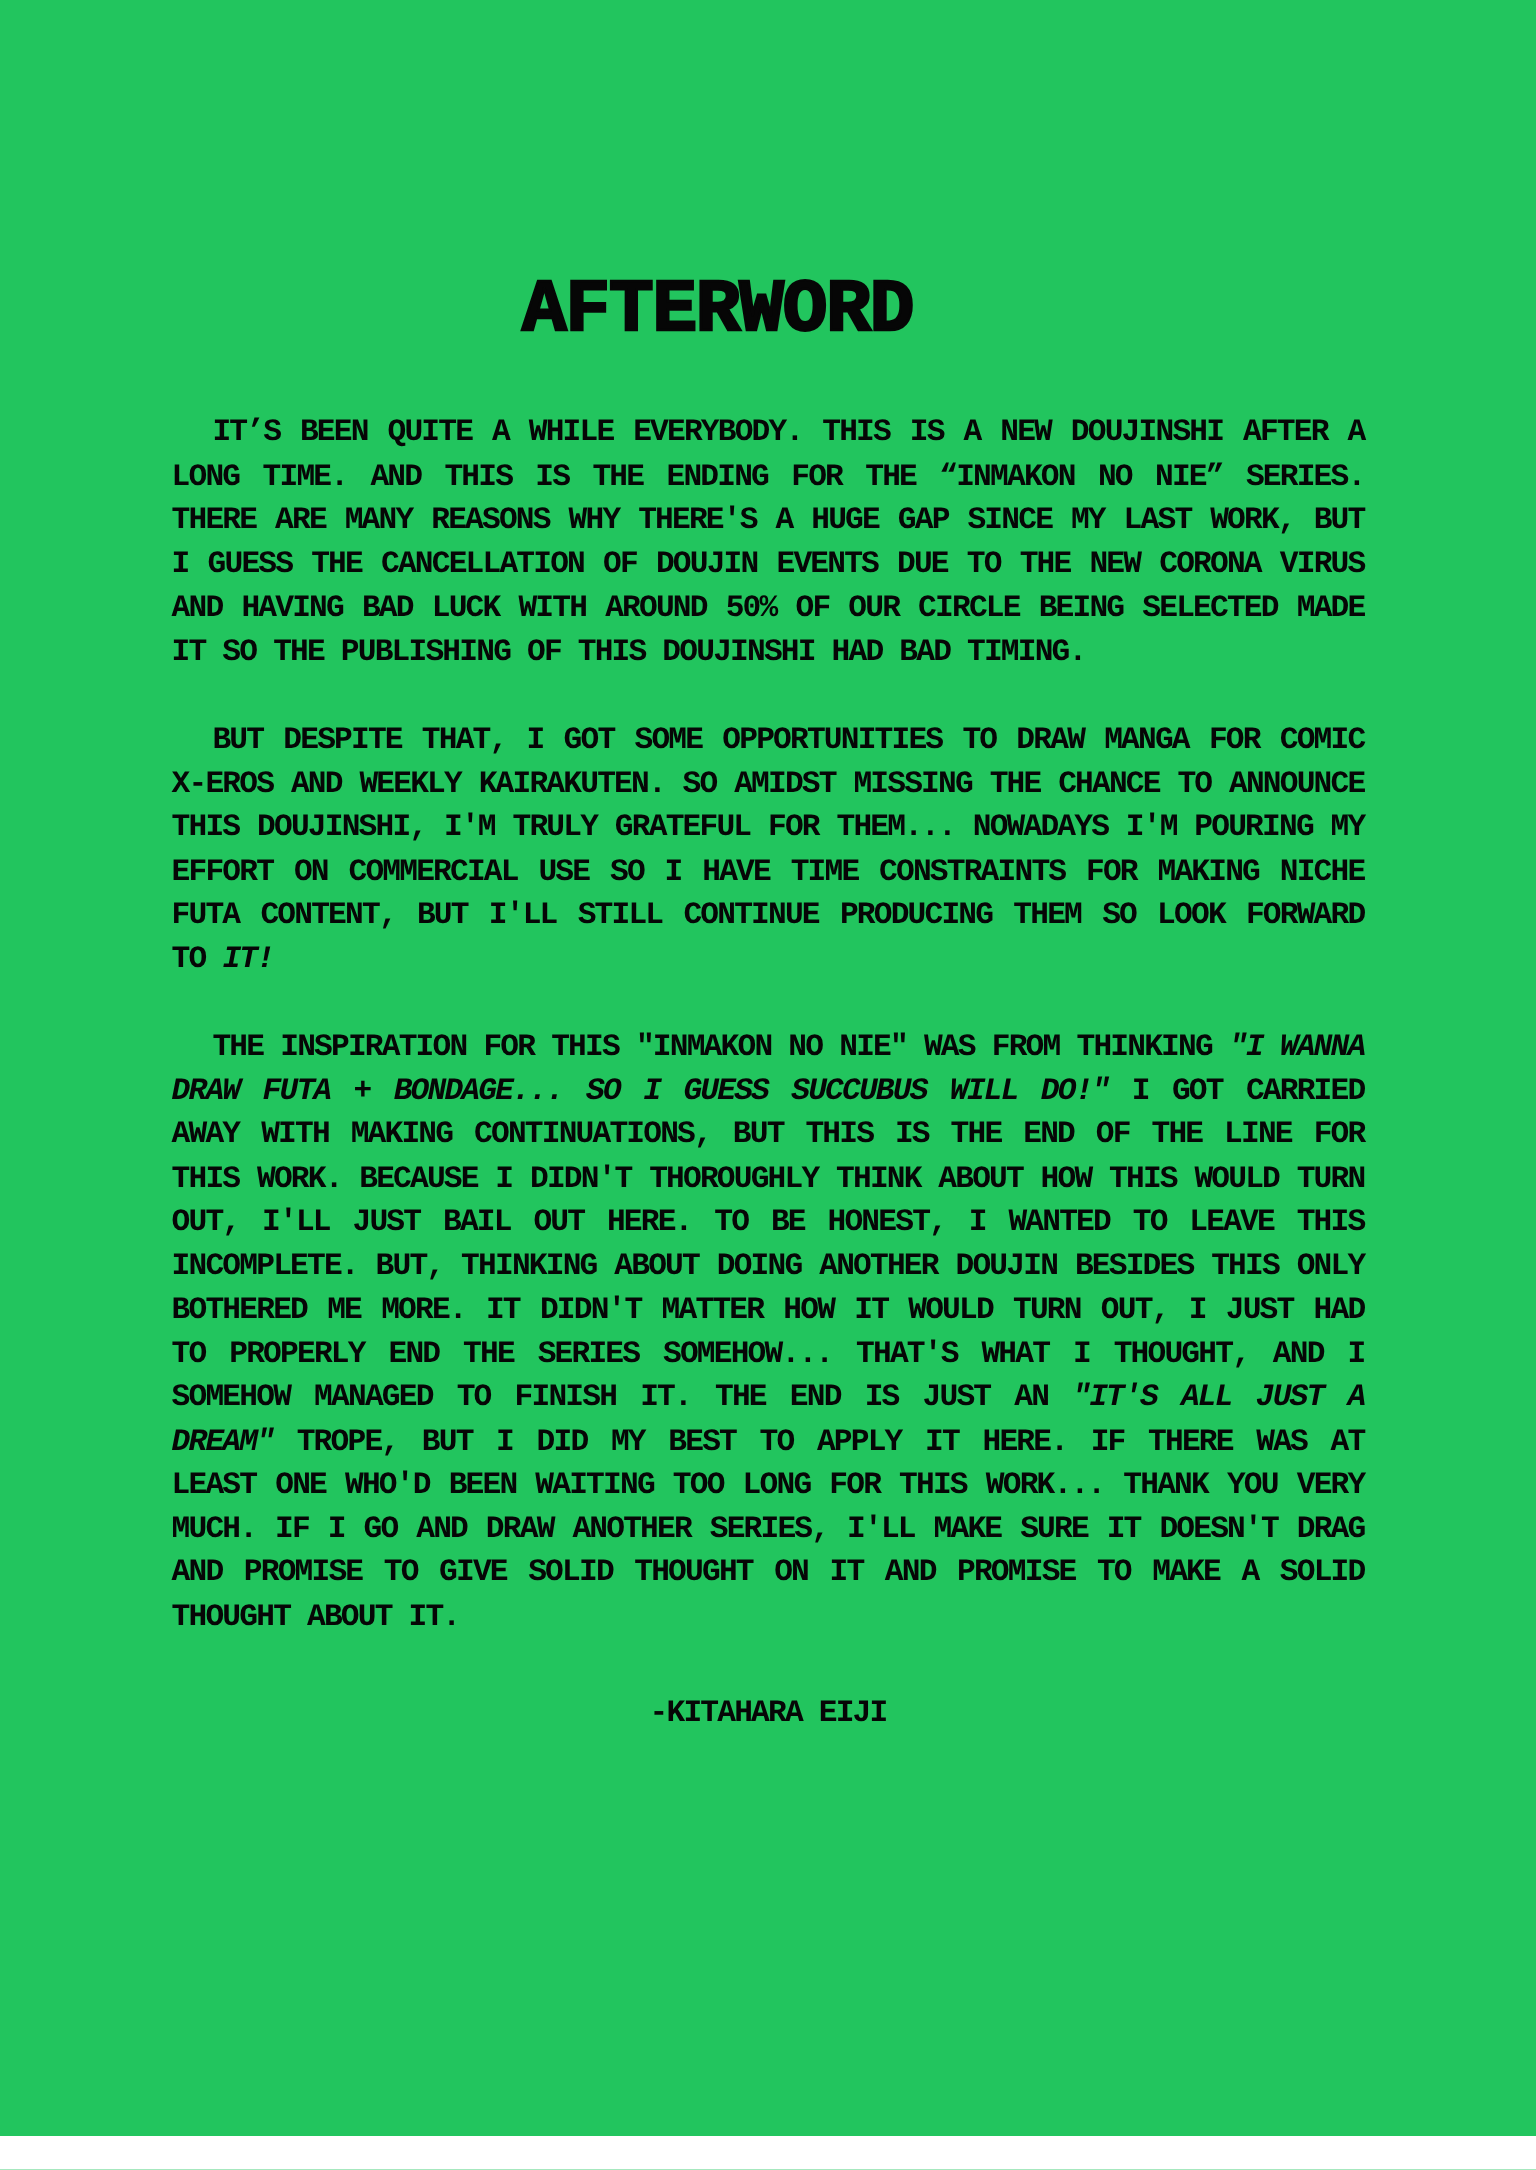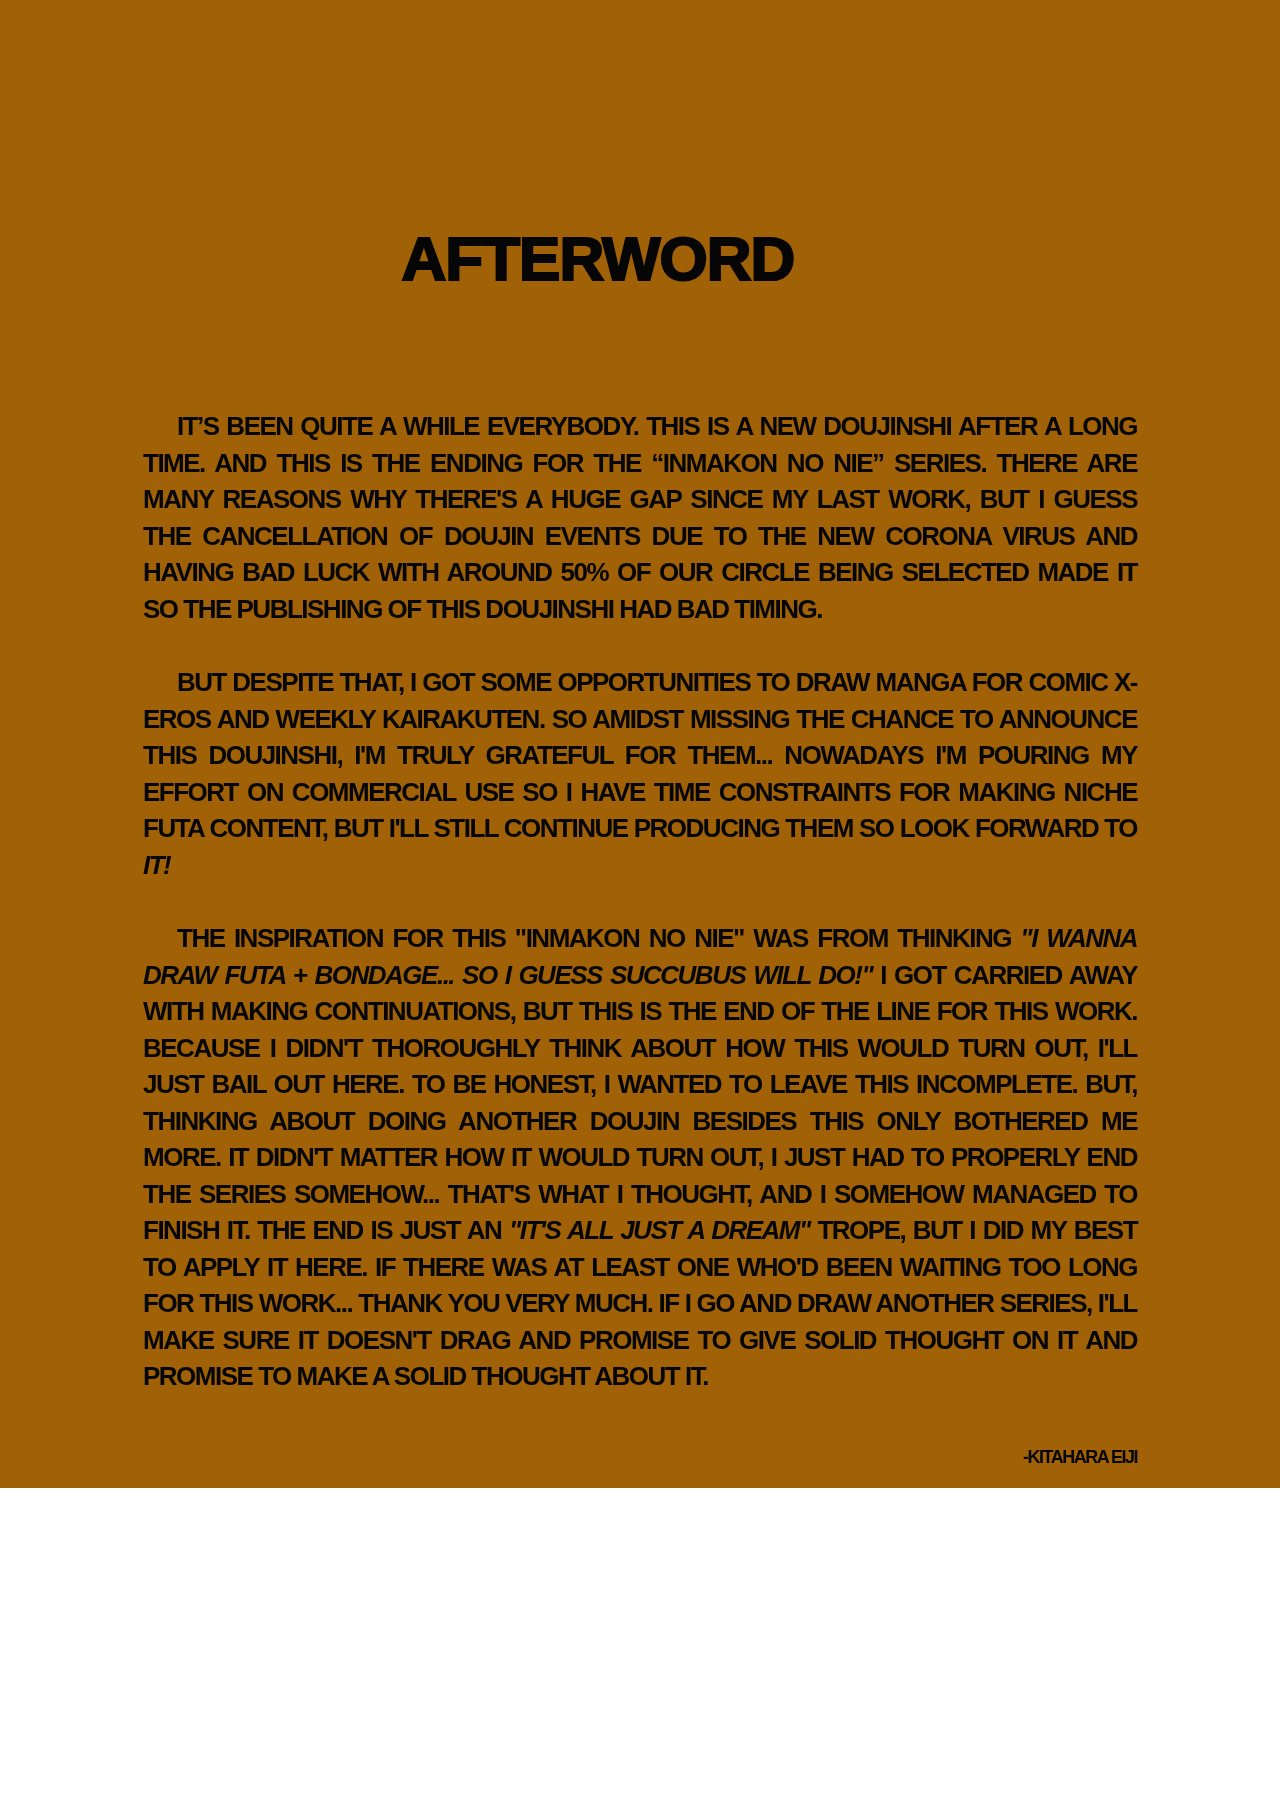--- a/index.html
+++ b/index.html
@@ -3,60 +3,60 @@
 <meta charset="utf-8">
 <style>
   html, body {
     margin: 0;
     padding: 0;
     background: #ffffff;
   }
   .page {
     position: relative;
     width: 1280px;
-    height: 1488px;
-    background: #a16207;
+    height: 1780px;
+    background: #22c55e;
     color: #060606;
-    font-family: Liberation Sans, sans-serif;
+    font-family: Liberation Mono, monospace;
     font-weight: bold;
     overflow: hidden;
   }
   .title {
     margin: 228px 0 0 0;
     text-align: center;
     position: relative;
     left: -42px;
     font-size: 62px;
     line-height: 62px;
     letter-spacing: -1px;
     -webkit-text-stroke: 2.2px #060606;
     white-space: nowrap;
   }
   .body {
     width: 994px;
-    margin: 118px auto 0 auto;
+    margin: 52px auto 0 auto;
   }
   .para {
     margin: 0 0 37px 0;
     font-size: 26px;
     line-height: 36.5px;
     letter-spacing: -1.5px;
     text-align: justify;
     text-indent: 34px;
   }
   .para .em {
     font-style: italic;
   }
   .signature {
     width: 994px;
     margin: 44px auto 0 auto;
-    font-size: 18px;
+    font-size: 26px;
     line-height: 36.5px;
     letter-spacing: -1.5px;
-    text-align: right;
+    text-align: center;
   }
 </style>
 </head>
 <body>
 
 <div class="page">
   <h1 class="title">AFTERWORD</h1>
 
   <div class="body" id="paragraphs">
       <p class="para"><span>IT’S BEEN QUITE A WHILE EVERYBODY. THIS IS A NEW DOUJINSHI AFTER A LONG TIME. AND THIS IS THE ENDING FOR THE “INMAKON NO NIE” SERIES. THERE ARE MANY REASONS WHY THERE'S A HUGE GAP SINCE MY LAST WORK, BUT I GUESS THE CANCELLATION OF DOUJIN EVENTS DUE TO THE NEW CORONA VIRUS AND HAVING BAD LUCK WITH AROUND 50% OF OUR CIRCLE BEING SELECTED MADE IT SO THE PUBLISHING OF THIS DOUJINSHI HAD BAD TIMING.</span></p>

